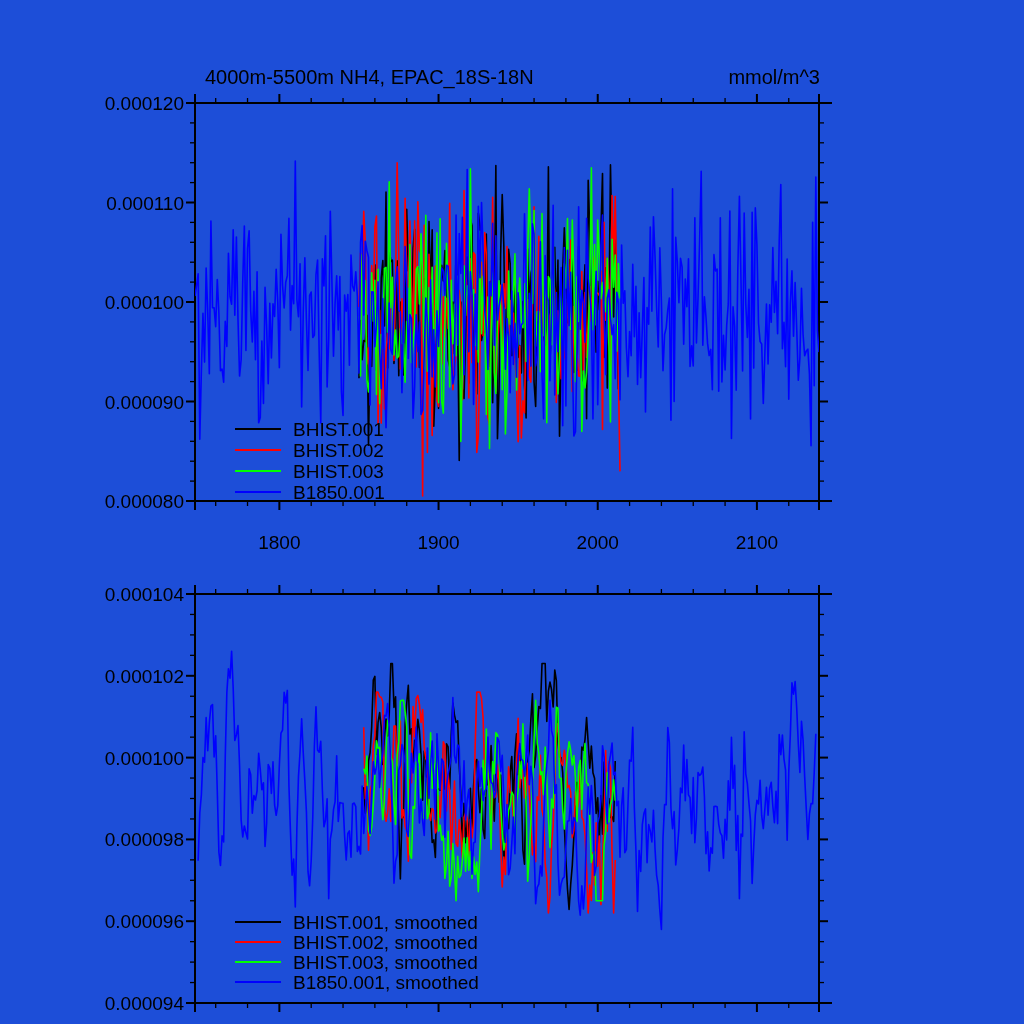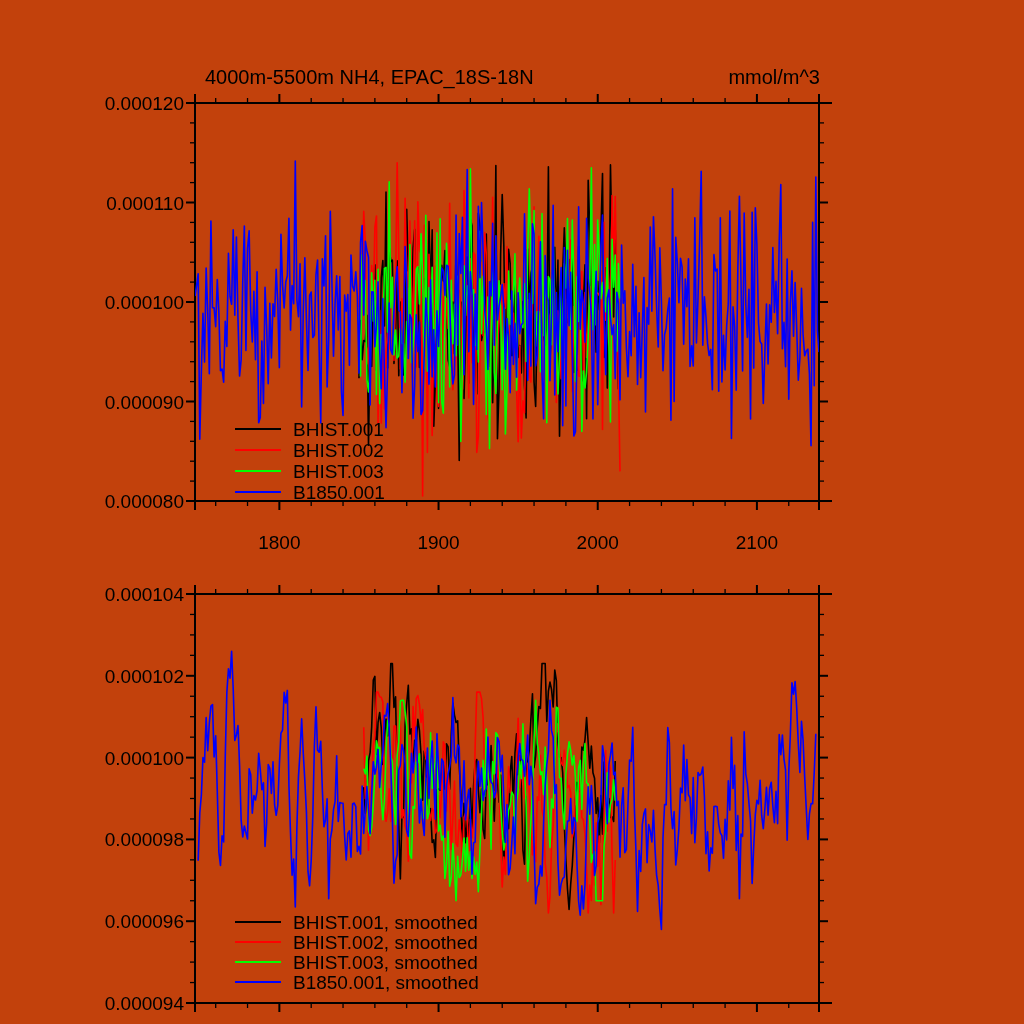--- a/index.html
+++ b/index.html
@@ -1,16 +1,16 @@
 <!DOCTYPE html>
 <html><head>
 <meta charset="utf-8">
 <style>
   html,body{margin:0;padding:0;background:#ffffff;}
-  .frame{position:relative;width:1024px;height:1024px;background:#c2410c;overflow:hidden;
+  .frame{position:relative;width:1024px;height:1024px;background:#1d4ed8;overflow:hidden;
          font-family:"Liberation Sans",sans-serif;}
   svg text{font-family:"Liberation Sans",sans-serif;font-size:19px;fill:#000000;}
   svg text.title-text{font-size:20px;}
 </style>
 </head>
 <body>
 
 <div class="frame">
   <svg id="plot" width="1024" height="1024" viewBox="0 0 1024 1024">
     <defs id="plot-defs">

